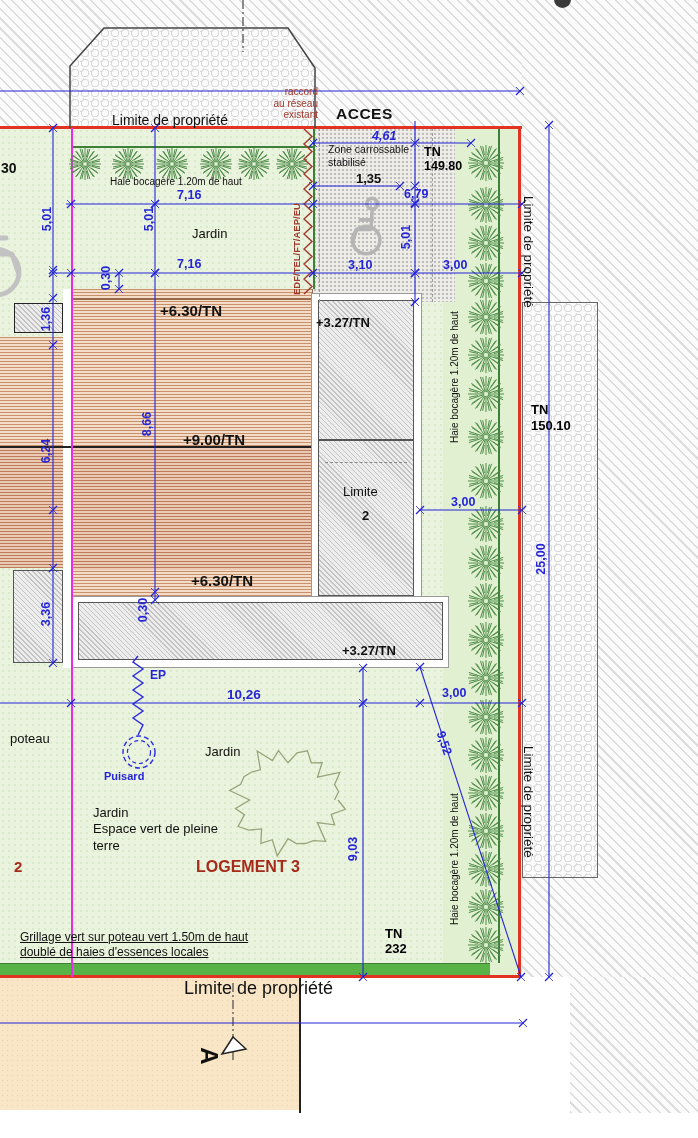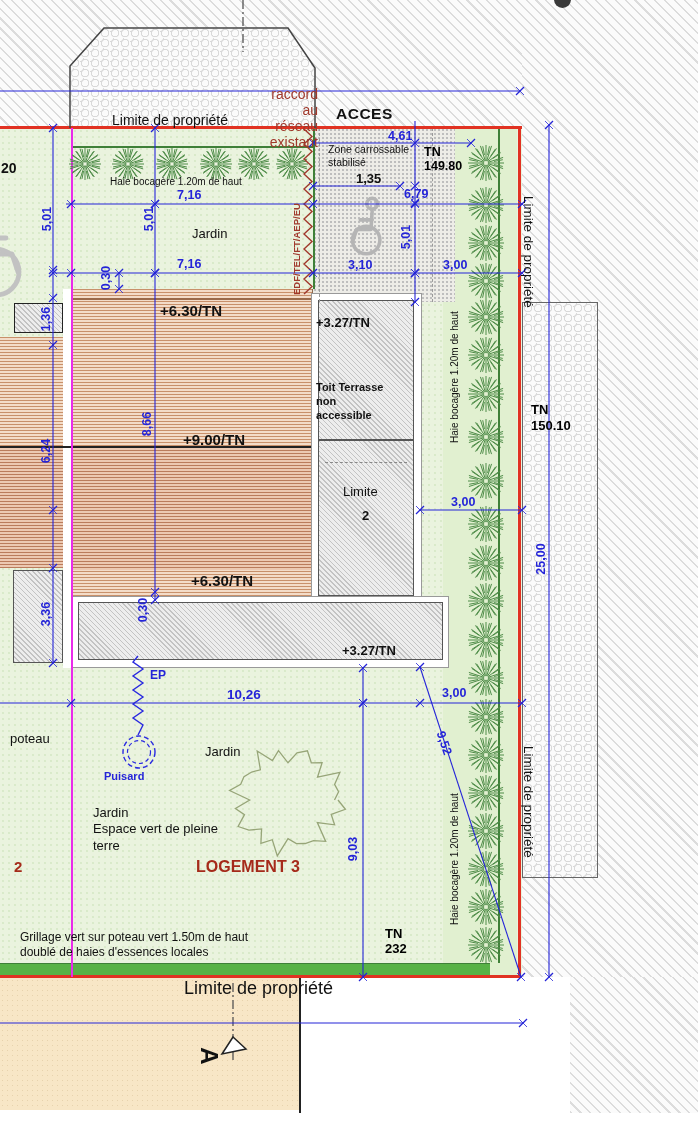--- a/index.html
+++ b/index.html
@@ -1264,21 +1264,21 @@
         <line x1="420" y1="667" x2="521" y2="977"></line>
         <line x1="416" y1="671" x2="424" y2="663" stroke-width="1.3"></line>
         <line x1="416" y1="663" x2="424" y2="671" stroke-width="0.8"></line>
         <line x1="517" y1="981" x2="525" y2="973" stroke-width="1.3"></line>
         <line x1="517" y1="973" x2="525" y2="981" stroke-width="0.8"></line>
       </g>
     </svg>
 
   <div class="lbl" style="left:112px;top:112px;font-size:14px;">Limite de propriété</div>
   <div class="lbl bold" style="left:336px;top:105px;font-size:15.5px;letter-spacing:.5px;">ACCES</div>
-  <div class="lbl pre redtxt" style="left:264px;top:86px;width:54px;font-size:14px;line-height:1.15;text-align:right;">raccord
+  <div class="lbl pre redtxt" style="left:264px;top:86px;width:54px;font-size:10px;line-height:1.15;text-align:right;">raccord
 au réseau
 existant</div>
   <div class="lbl pre redtxt bold vtext-up" style="left:291px;top:170px;height:125px;font-size:9.5px;">EDF/TEL/FT/AEP/EU</div>
 
   <div class="lbl pre ctr" style="left:328px;top:143px;width:90px;font-size:10.5px;line-height:1.25;">Zone carrossable
 stabilisé</div>
   <div class="abs ctr" style="left:424px;top:145px;width:58px;font-weight:bold;font-size:12.5px;line-height:1.15;">
     <div>TN</div>
     <div>149.80</div>
   </div>
@@ -1286,23 +1286,20 @@
   <div class="lbl ctr" style="left:110px;top:176px;width:160px;font-size:10px;">Haie bocagère 1.20m de haut</div>
   <div class="lbl vtext-up" style="left:449px;top:293px;height:150px;font-size:10px;">Haie bocagère 1.20m de haut</div>
   <div class="lbl vtext-up" style="left:449px;top:755px;height:170px;font-size:10px;">Haie bocagère 1.20m de haut</div>
 
   <div class="lbl" style="left:192px;top:226px;font-size:13px;">Jardin</div>
 
   <div class="lbl bold" style="left:160px;top:302px;font-size:15px;">+6.30/TN</div>
   <div class="lbl bold" style="left:183px;top:431px;font-size:15px;">+9.00/TN</div>
   <div class="lbl bold" style="left:191px;top:572px;font-size:15px;">+6.30/TN</div>
   <div class="lbl bold ctr" style="left:316px;top:315px;width:100px;font-size:13px;">+3.27/TN</div>
-  <div class="lbl bold pre ctr" style="left:316px;top:381px;width:100px;font-size:11px;line-height:1.25;">Toit Terrasse
-non
-accessible</div>
   <div class="lbl" style="left:343px;top:484px;font-size:13px;">Limite</div>
   <div class="lbl bold" style="left:362px;top:508px;font-size:13px;">2</div>
   <div class="lbl bold" style="left:342px;top:643px;font-size:13px;">+3.27/TN</div>
 
   <div class="abs ctr" style="left:531px;top:402px;width:60px;font-weight:bold;font-size:13px;line-height:1.2;">
     <div>TN</div>
     <div>150.10</div>
   </div>
   <div class="lbl vtext" style="left:521px;top:196px;height:160px;font-size:13.5px;">Limite de propriété</div>
   <div class="lbl vtext" style="left:521px;top:746px;height:162px;font-size:13.5px;">Limite de propriété</div>
@@ -1310,30 +1307,30 @@
   <div class="dim bold" style="left:150px;top:668px;font-size:12px;">EP</div>
   <div class="dim bold ctr" style="left:104px;top:770px;width:70px;font-size:11px;">Puisard</div>
   <div class="lbl" style="left:205px;top:744px;font-size:13px;">Jardin</div>
   <div class="lbl pre ctr" style="left:93px;top:805px;width:140px;font-size:13px;line-height:1.25;">Jardin
 Espace vert de pleine
 terre</div>
   <div class="lbl lgm ctr" style="left:196px;top:858px;width:122px;font-size:16px;">LOGEMENT 3</div>
   <div class="lbl" style="left:10px;top:731px;font-size:13px;">poteau</div>
   <div class="lbl lgm" style="left:14px;top:858px;font-size:15px;">2</div>
 
-  <div class="lbl pre ctr" style="left:20px;top:930px;width:290px;font-size:12px;line-height:1.25;">Grillage vert sur poteau vert 1.50m de haut
+  <div class="lbl pre ctr" style="left:20px;top:930px;width:290px;font-size:12px;line-height:1.25;text-decoration:underline;">Grillage vert sur poteau vert 1.50m de haut
 doublé de haies d'essences locales</div>
   <div class="abs ctr" style="left:385px;top:927px;width:52px;font-weight:bold;font-size:13px;line-height:1.15;">
     <div>TN</div>
     <div>232</div>
   </div>
   <div class="lbl" style="left:184px;top:978px;font-size:18px;">Limite de propriété</div>
   <div class="lbl bold" style="left:200px;top:1042px;font-size:24px;transform:rotate(90deg);">A</div>
 
-  <div class="dim" style="left:388px;top:129px;">4,61</div>
+  <div class="dim" style="left:372px;top:129px;font-style:italic;">4,61</div>
   <div class="dim" style="left:356px;top:171px;font-size:13px;color:#111;">1,35</div>
   <div class="dim" style="left:404px;top:187px;">6,79</div>
   <div class="dim" style="left:348px;top:258px;">3,10</div>
   <div class="dim" style="left:443px;top:258px;">3,00</div>
   <div class="dim" style="left:177px;top:188px;">7,16</div>
   <div class="dim" style="left:177px;top:257px;">7,16</div>
   <div class="dim rdim" style="left:47px;top:219px;">5,01</div>
   <div class="dim rdim" style="left:149px;top:219px;">5,01</div>
   <div class="dim rdim" style="left:406px;top:237px;">5,01</div>
   <div class="dim rdim" style="left:106px;top:278px;">0,30</div>
@@ -1341,14 +1338,14 @@
   <div class="dim rdim" style="left:46px;top:319px;">1,36</div>
   <div class="dim rdim" style="left:46px;top:451px;">6,24</div>
   <div class="dim rdim" style="left:46px;top:614px;">3,36</div>
   <div class="dim rdim" style="left:147px;top:424px;">8,66</div>
   <div class="dim" style="left:451px;top:495px;">3,00</div>
   <div class="dim" style="left:227px;top:687px;font-size:13.5px;">10,26</div>
   <div class="dim" style="left:442px;top:686px;">3,00</div>
   <div class="dim rdim" style="left:541px;top:559px;">25,00</div>
   <div class="dim rdim" style="left:353px;top:849px;">9,03</div>
   <div class="dim" style="left:432px;top:736px;transform:rotate(72deg);">9,52</div>
-  <div class="lbl bold" style="left:1px;top:160px;font-size:14px;">20</div>
+  <div class="lbl bold" style="left:1px;top:160px;font-size:14px;">30</div>
 </div>
 
 </body></html>

